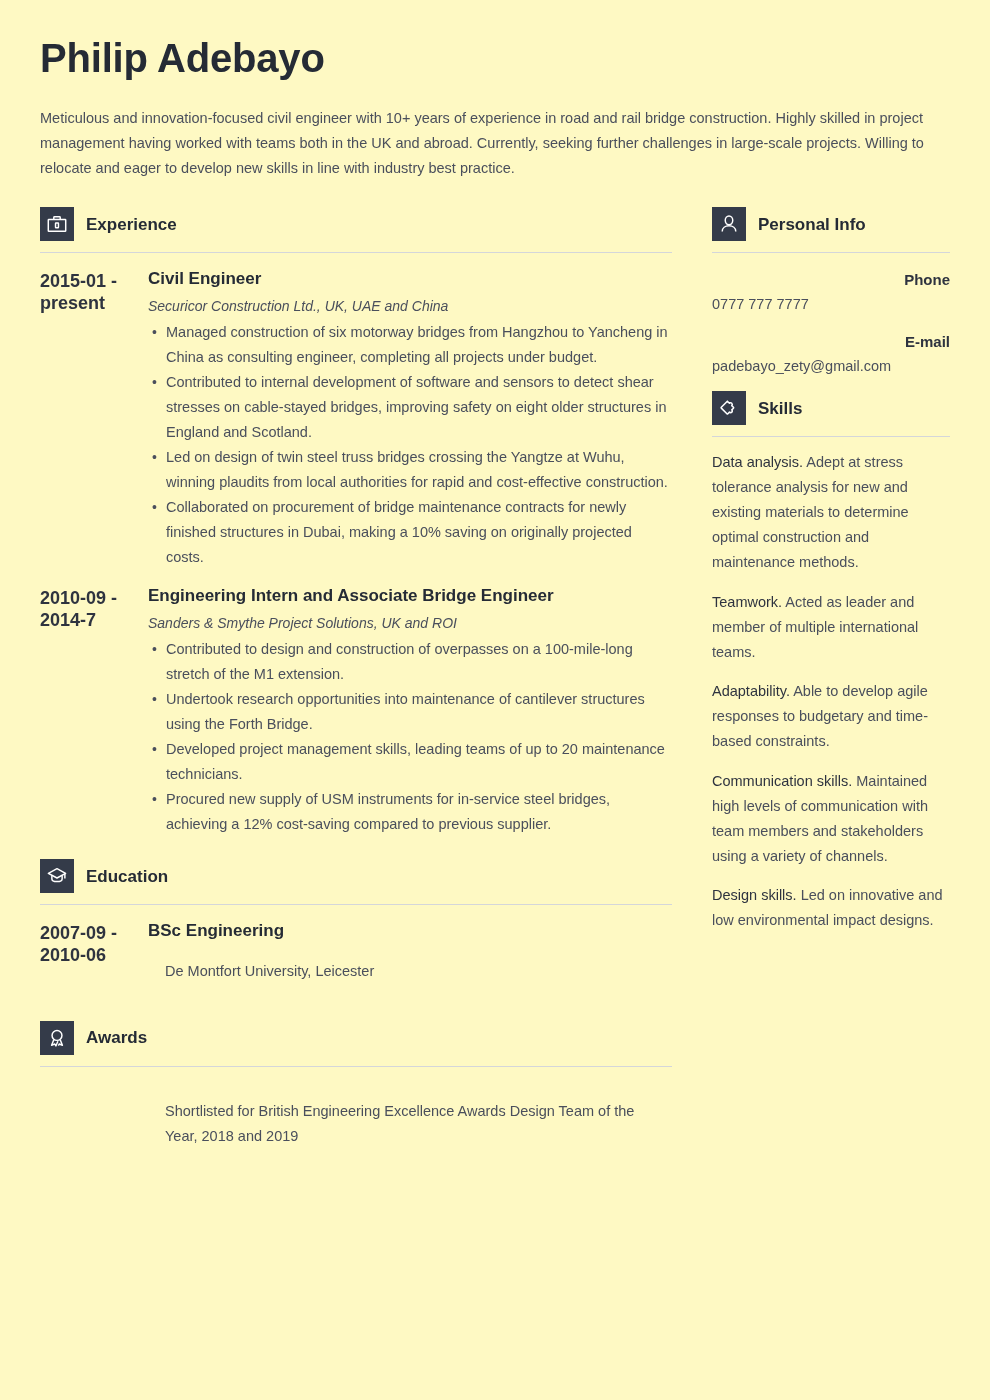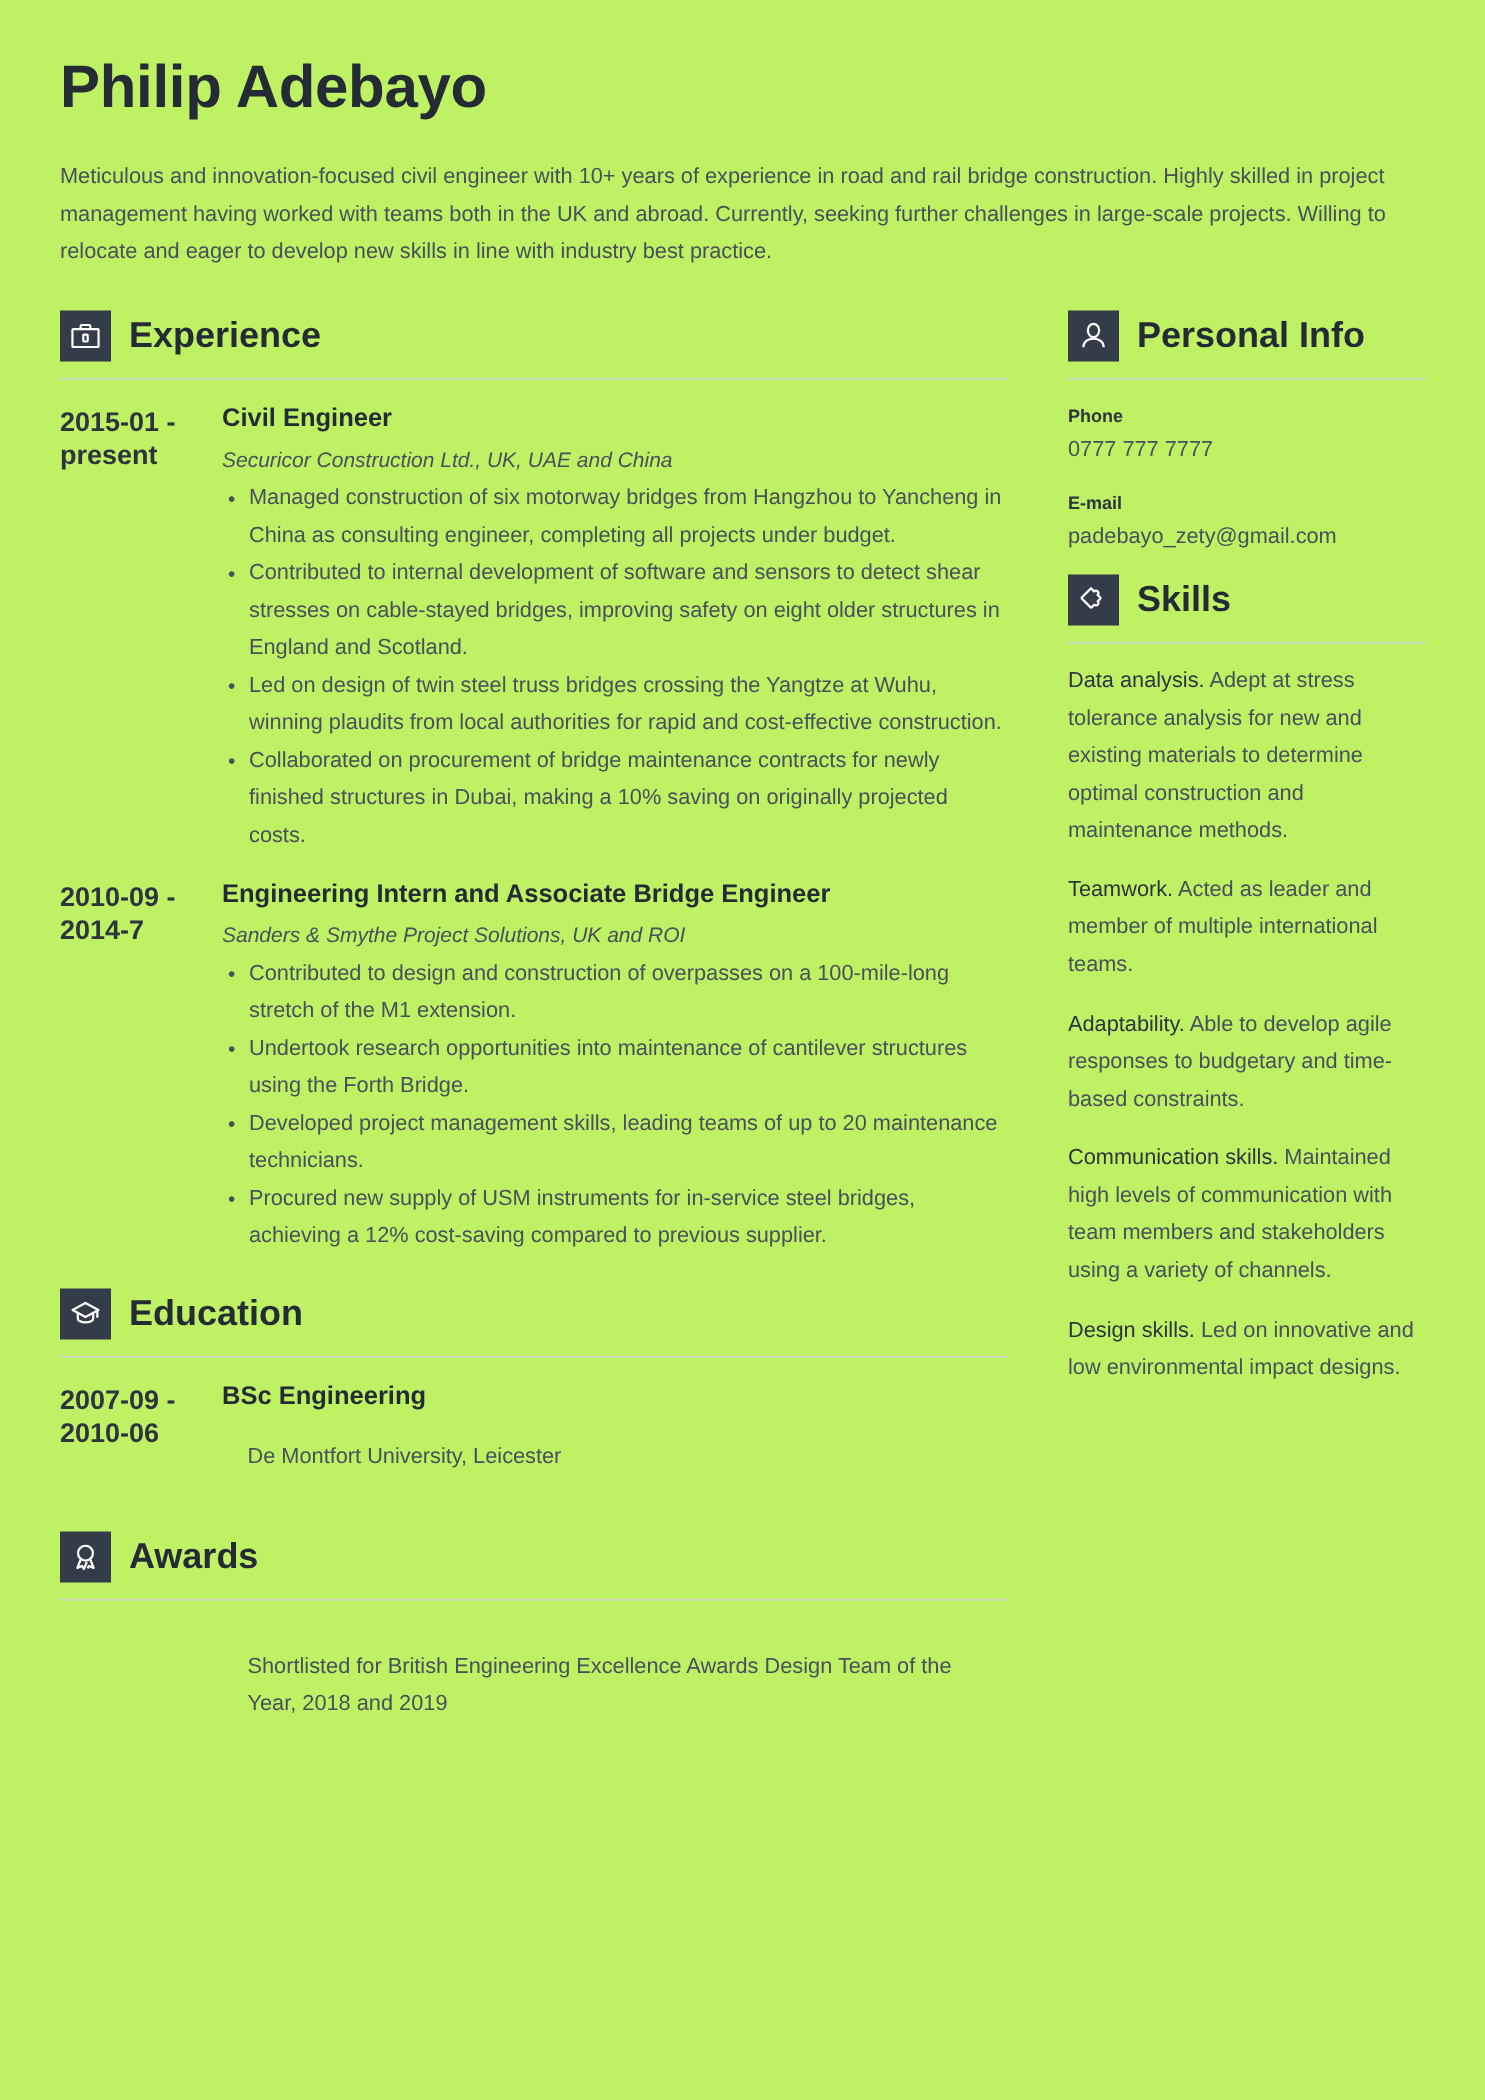--- a/index.html
+++ b/index.html
@@ -14,21 +14,21 @@
     font-family: "Liberation Sans", sans-serif;
     color: #3f4350;
     position: relative;
     overflow: hidden;
   }
 
   .page {
     width: 990px;
     height: 1400px;
     padding: 36px 16px 0 40px;
-    background: #bef264;
+    background: #fef9c3;
   }
 
   
   .name {
     font-size: 40px;
     font-weight: bold;
     color: #252b35;
     letter-spacing: -0.2px;
     line-height: 1.1;
     margin: 0 0 26px 0;
@@ -62,21 +62,21 @@
     width: 34px;
     height: 34px;
     background: #343b49;
     flex: none;
     display: flex;
     align-items: center;
     justify-content: center;
   }
   .sec-icon svg { display: block; }
   .sec-title {
-    font-size: 24px;
+    font-size: 17px;
     font-weight: bold;
     color: #252b35;
     line-height: 1;
   }
   .sec-rule {
     height: 1px;
     background: #d4d6da;
     margin: 11px 0 0 0;
   }
 
@@ -134,25 +134,26 @@
     position: absolute;
     left: -14px;
     top: 0;
     color: #4a4f5c;
     font-size: 14px;
   }
 
   
   .side-block { margin-top: 16px; }
   .side-label {
-    font-size: 12px;
+    font-size: 15px;
     font-weight: bold;
     color: #2e333f;
     line-height: 1.4;
     margin: 0 0 4px 0;
+    text-align: right;
   }
   .side-value {
     font-size: 14.5px;
     color: #4a4f5c;
     line-height: 1.45;
     margin: 0;
     word-break: break-word;
   }
   .skill-item {
     font-size: 14.5px;

